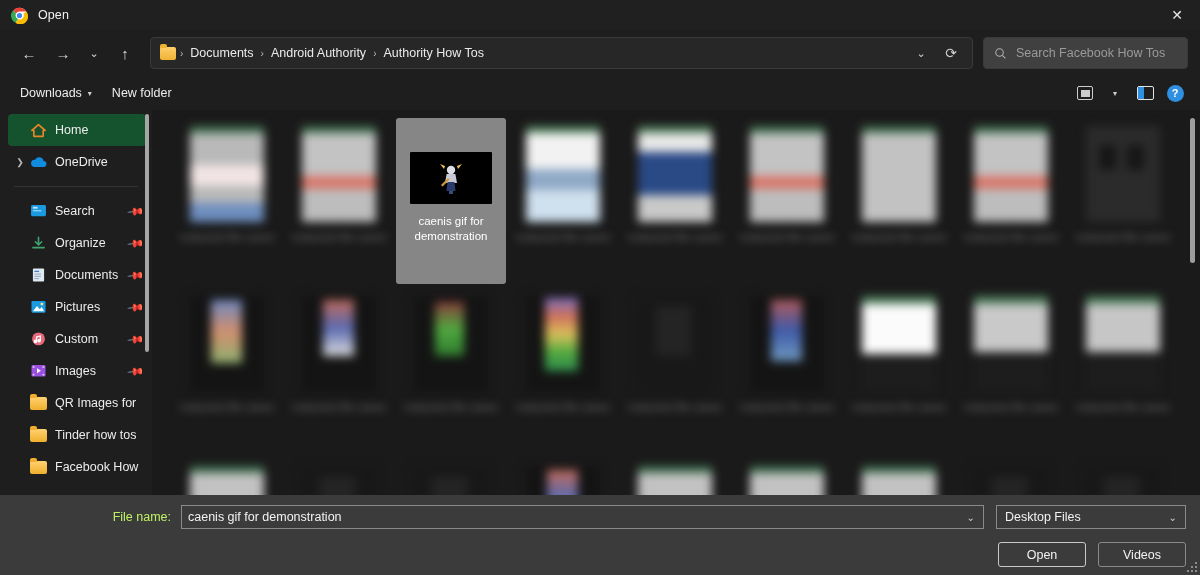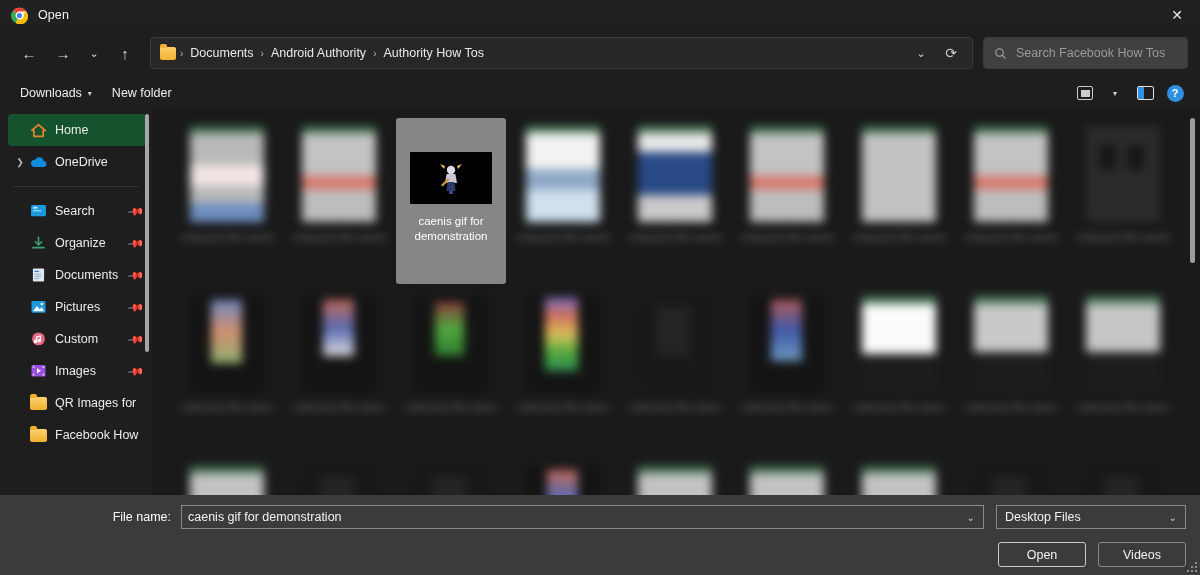--- a/index.html
+++ b/index.html
@@ -227,21 +227,21 @@
   
   .footer {
     flex: 0 0 80px; background: #3b3b3b;
     position: relative; padding: 0;
   }
   .fname-row {
     display: flex; align-items: center;
     padding: 10px 14px 0 14px;
   }
   .fname-label {
-    font-size: 12.5px; color: #ffffff;
+    font-size: 12.5px; color: #bef264;
     width: 167px; text-align: right; padding-right: 10px;
     white-space: nowrap;
   }
   .fname-input {
     flex: 1 1 auto; height: 24px;
     background: #3b3b3b; border: 1px solid #8a8a8a;
     display: flex; align-items: center; padding: 0 6px;
     font-size: 12.5px; color: #f2f2f2;
     position: relative;
   }
@@ -449,20 +449,27 @@
             <span class="side-ico">
               <span class="folder-ico"></span>
             </span>
             <span class="side-label">QR Images for I</span>
           </div>
           <div class="side-item">
             <span class="side-chev"></span>
             <span class="side-ico">
               <span class="folder-ico"></span>
             </span>
+            <span class="side-label">Tinder how tos</span>
+          </div>
+          <div class="side-item">
+            <span class="side-chev"></span>
+            <span class="side-ico">
+              <span class="folder-ico"></span>
+            </span>
             <span class="side-label">Facebook How T</span>
           </div>
         </div>
       <div class="side-scroll"></div>
     </div>
 
     <div class="content">
       <div class="grid" id="file-grid">
           <div class="cell">
             <div class="thumb doc">

